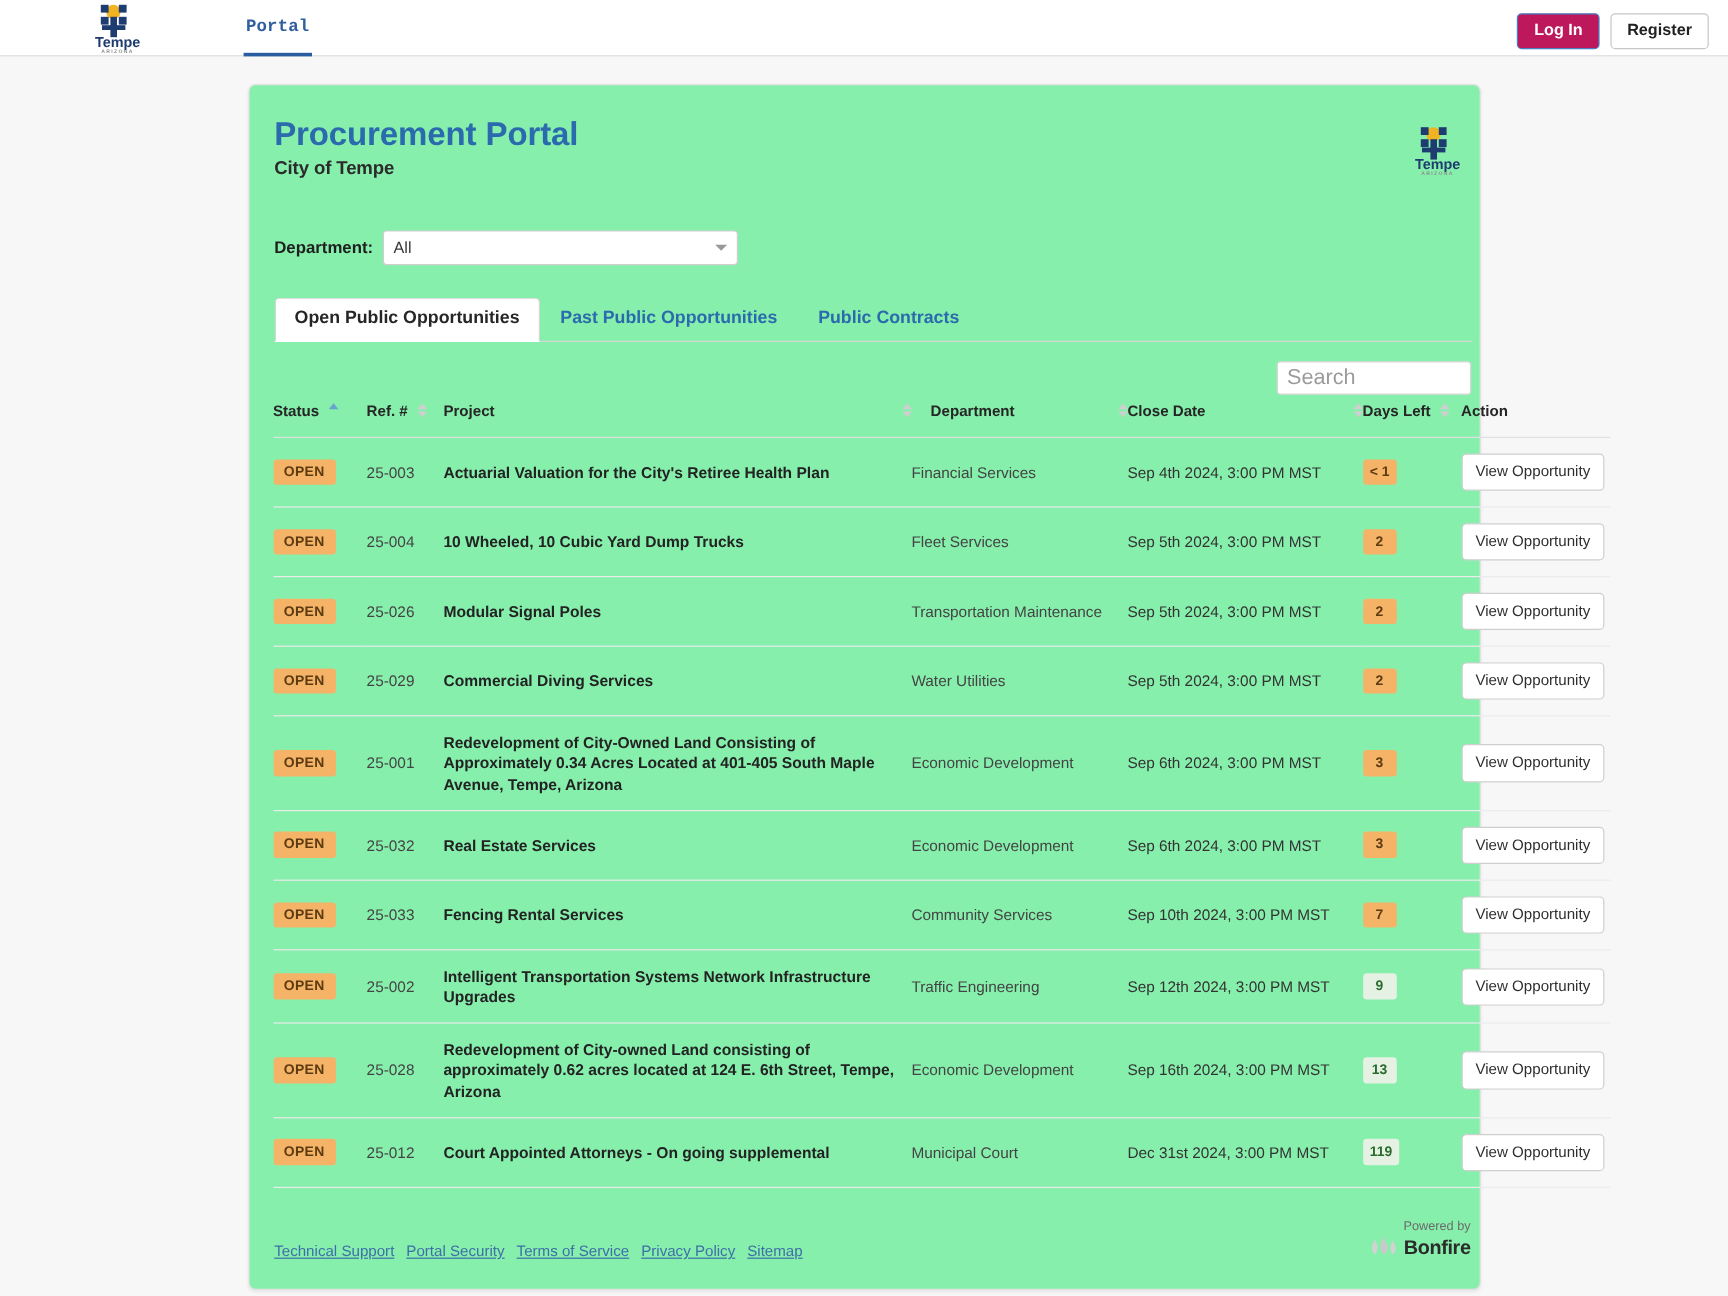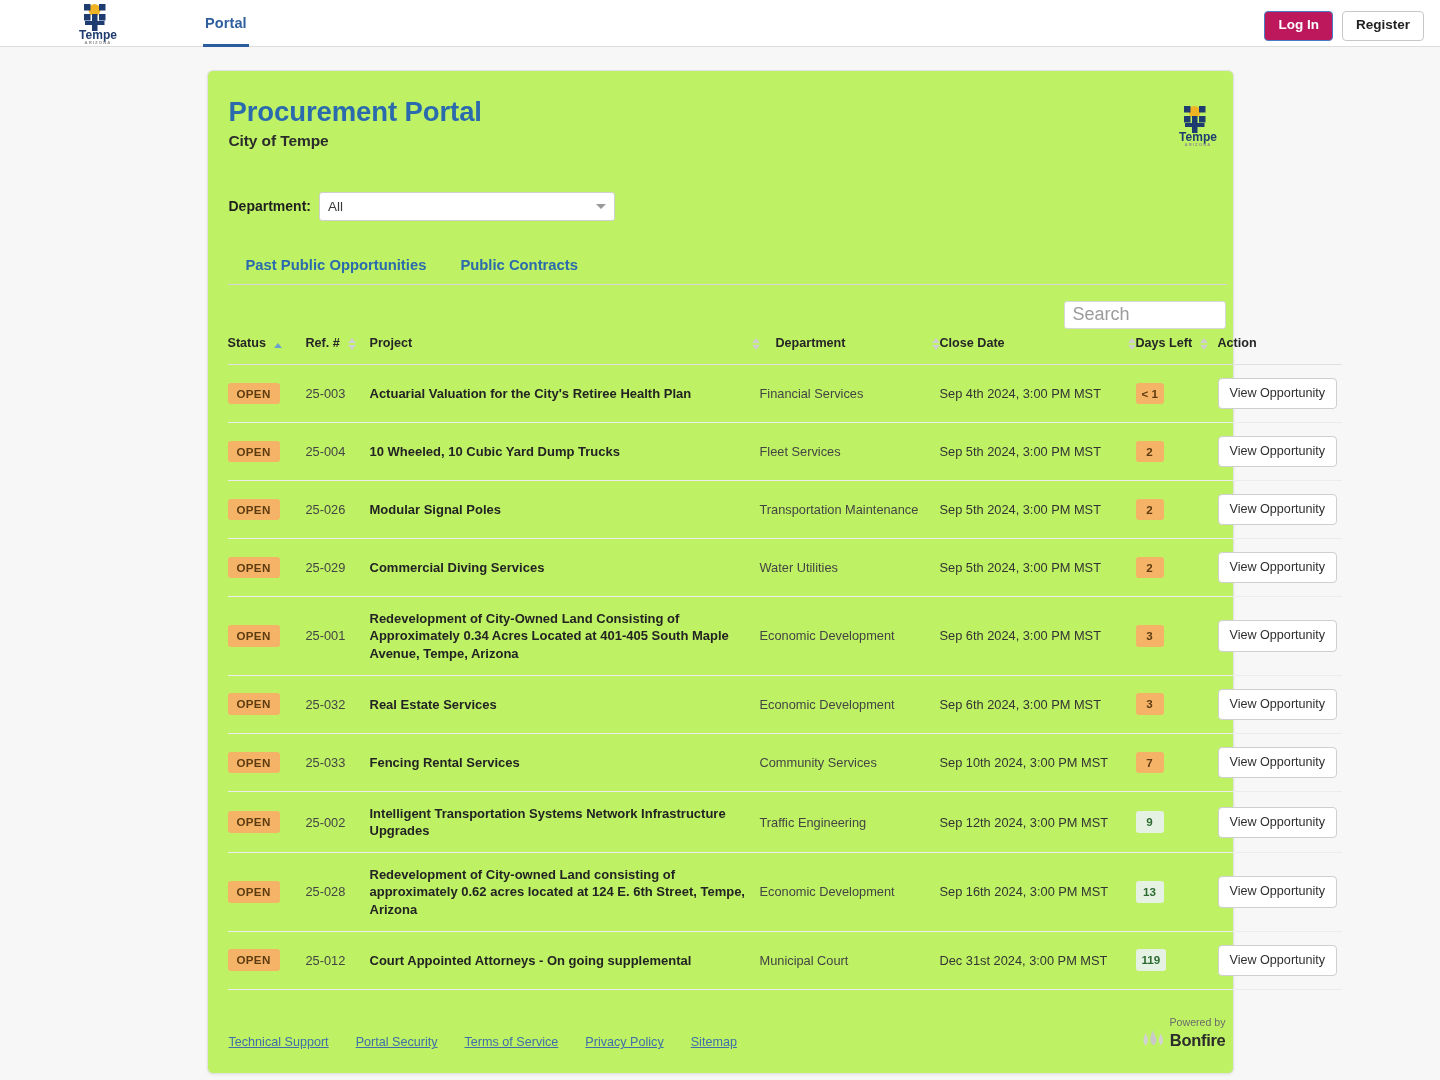--- a/index.html
+++ b/index.html
@@ -24,20 +24,21 @@
     position: absolute;
     left: 70px; top: 1px;
     width: 56px; height: 44px;
   }
   .nav-links {
     position: absolute;
     left: 203px; top: 0;
     height: 47px;
     display: flex;
     align-items: center;
+    font-family: Liberation Mono, monospace;
   }
   .nav-item {
     font-size: 14.5px;
     color: #2f5f9e;
     font-weight: 700;
     letter-spacing: .1px;
     padding: 0 2px;
     height: 47px;
     line-height: 47px;
     position: relative;
@@ -82,21 +83,21 @@
     font-family: inherit;
   }
 
   
   .page {
     padding-top: 23px;
   }
   .card {
     width: 1027px;
     margin: 0 auto;
-    background: #bef264;
+    background: #86efac;
     border: 1px solid #e2e2e2;
     border-radius: 6px;
     box-shadow: 0 1px 3px rgba(0,0,0,.07);
     padding: 26px 6px 0 20px;
     min-height: 886px;
     position: relative;
   }
   .card-head {
     display: flex;
     justify-content: space-between;
@@ -219,21 +220,21 @@
   table.opps thead th {
     font-size: 12.6px;
     font-weight: 700;
     color: #262626;
     text-align: left;
     padding: 0 0 14px 0;
     border-bottom: 1px solid #e0e0e0;
     vertical-align: bottom;
     white-space: nowrap;
   }
-  .th-inner { display: flex; align-items: flex-end; }
+  .th-inner { display: flex; align-items: flex-start; }
   .sorter {
     display: inline-flex;
     flex-direction: column;
     margin-left: 8px;
     line-height: 0;
   }
   .sorter i {
     width: 0; height: 0;
     border-left: 4.5px solid transparent;
     border-right: 4.5px solid transparent;
@@ -307,21 +308,21 @@
     line-height: 1.2;
   }
 
   
   .card-footer {
     display: flex;
     align-items: flex-end;
     justify-content: space-between;
     padding: 27px 1px 24px 1px;
   }
-  .footer-links { display: flex; gap: 27px; justify-content: space-between; }
+  .footer-links { display: flex; gap: 10px; justify-content: space-between; }
   .footer-links a {
     font-size: 12.6px;
     color: #3f6fa8;
     text-decoration: underline;
     cursor: pointer;
   }
   .powered {
     display: flex;
     flex-direction: column;
     align-items: flex-end;
@@ -394,20 +395,21 @@
 
     <div class="filter-row">
       <span class="filter-label">Department:</span>
       <div class="select-wrap">
         <div class="select-box">All</div>
         <span class="select-caret"></span>
       </div>
     </div>
 
     <div class="tabs">
+      <div class="tab active">Open Public Opportunities</div>
       <div class="tab">Past Public Opportunities</div>
       <div class="tab">Public Contracts</div>
     </div>
 
     <div class="search-row">
       <input class="search-input" type="text" placeholder="Search" style="">
     </div>
 
     <table class="opps">
       <colgroup>

